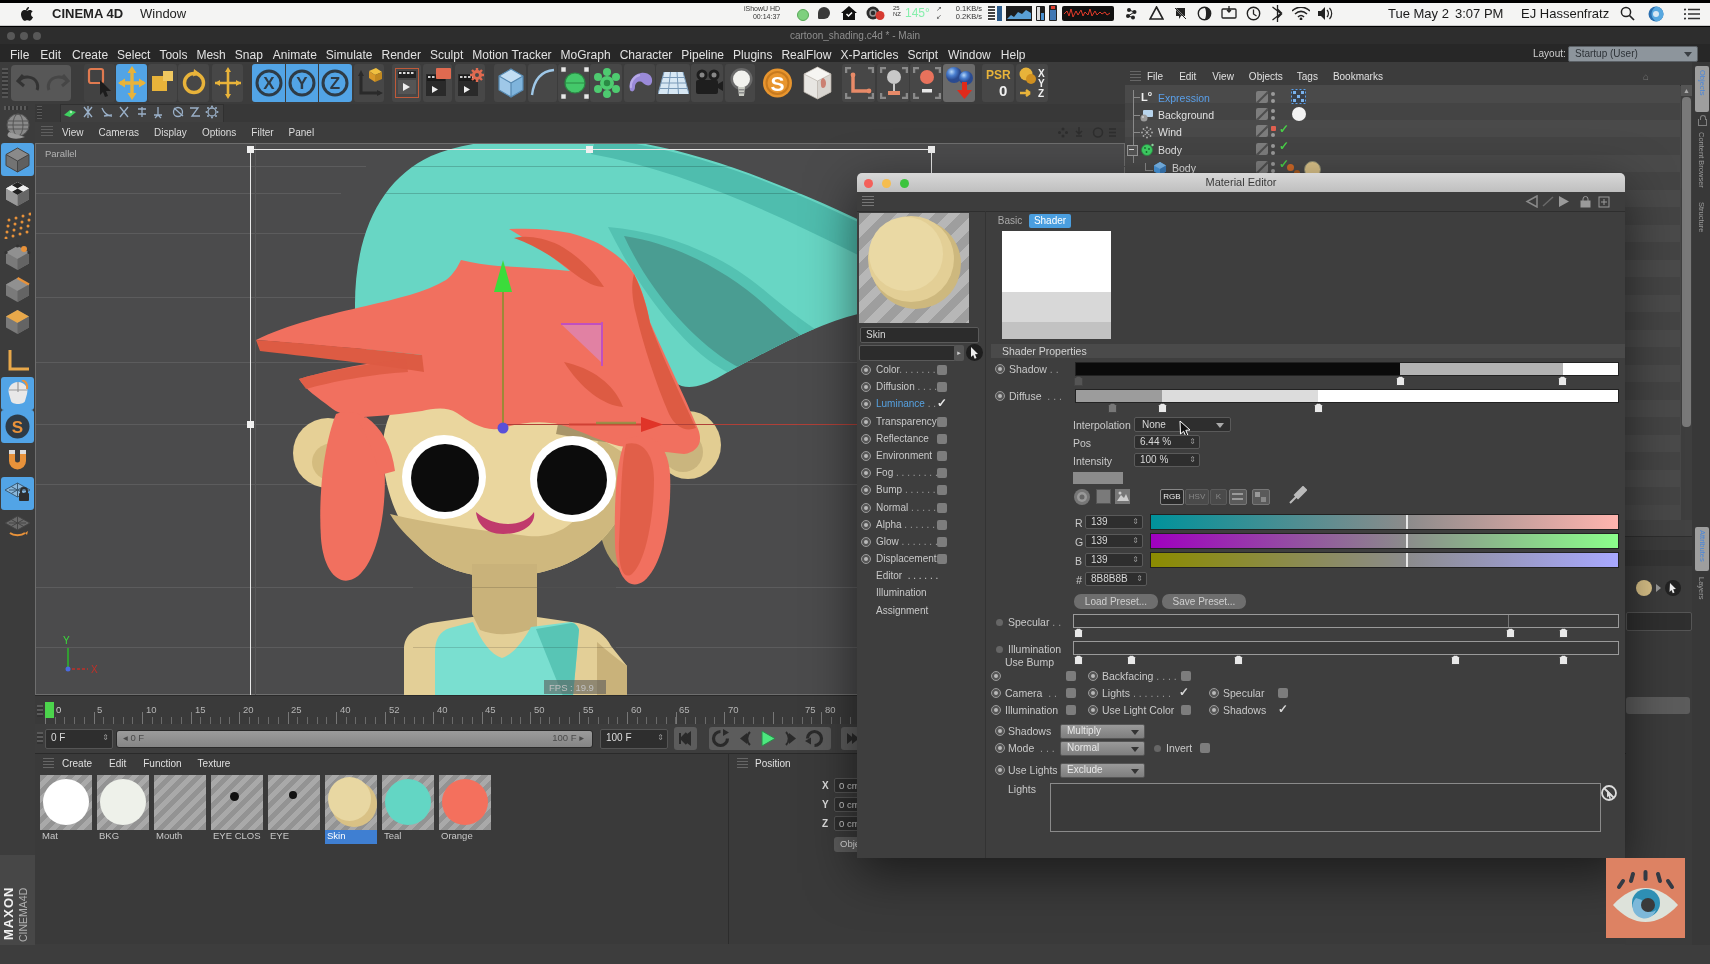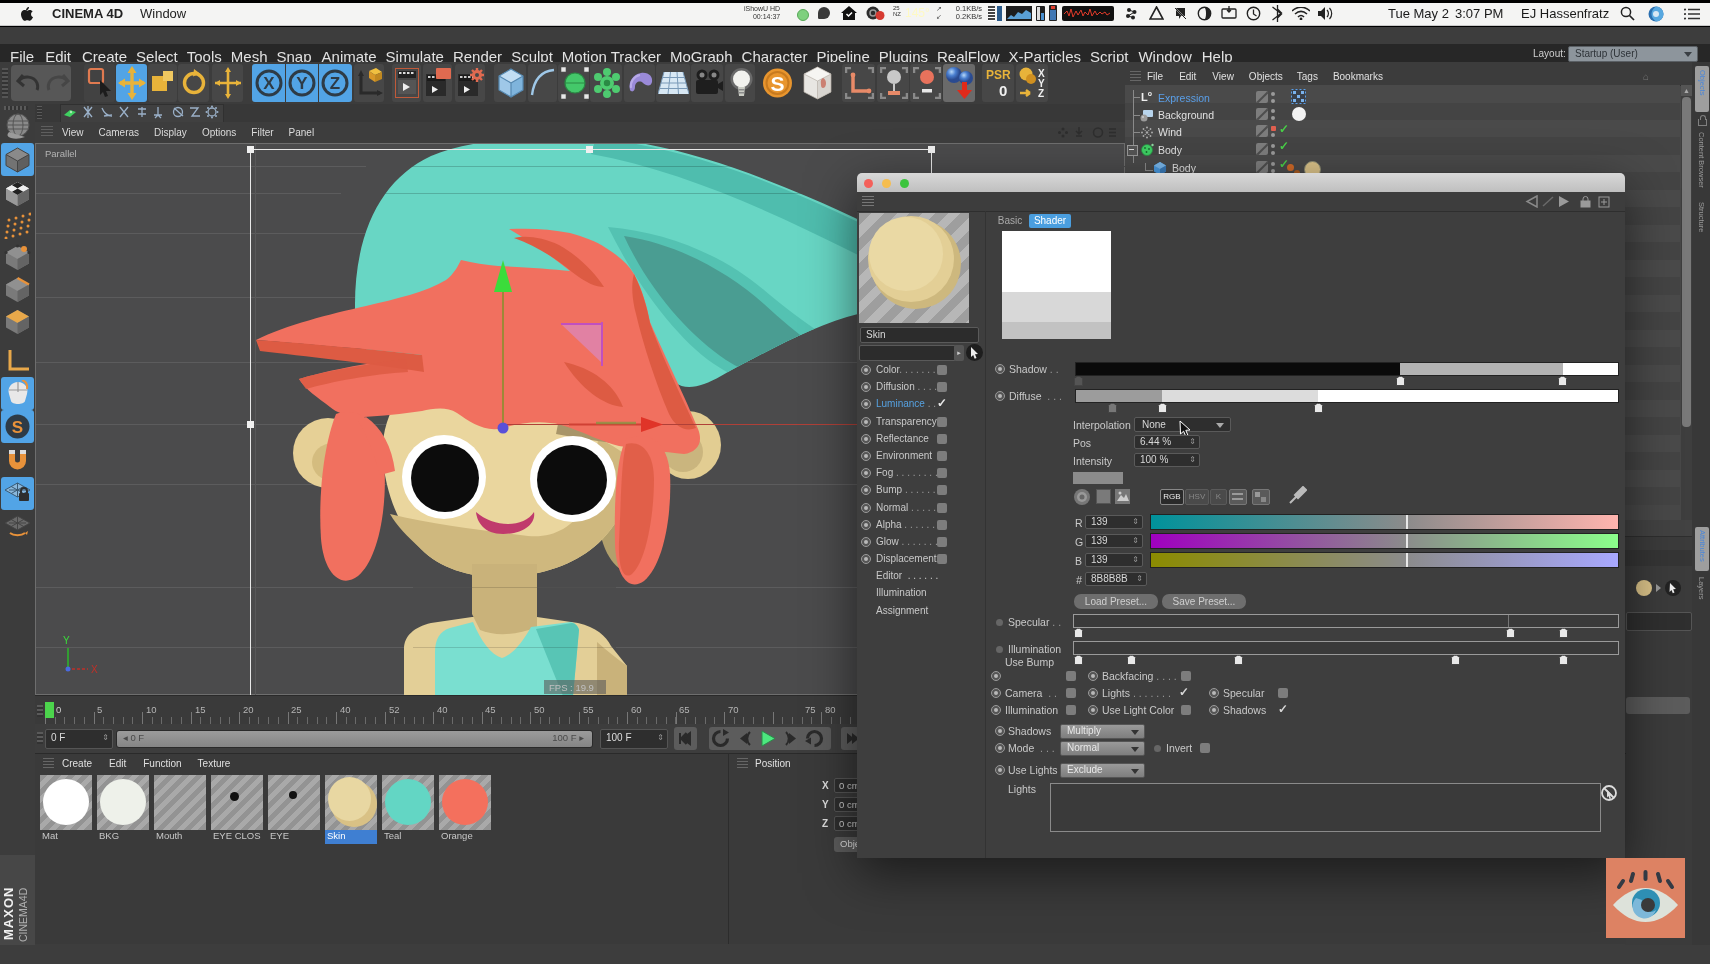--- a/index.html
+++ b/index.html
@@ -26,21 +26,21 @@
   <svg class="abs" style="left:841px;top:3px;" width="17" height="15" viewBox="0 0 17 15">
         <path d="M8 0L16 7h-2v7H2V7H0z" fill="#111"></path>
         <path d="M5.5 8l2 2 3.5-3.5" stroke="#fff" stroke-width="1.5" fill="none"></path>
       </svg>
   <svg class="abs" style="left:866px;top:3px;" width="20 " height="15" viewBox="0 0 20 15">
         <circle cx="7" cy="7" r="6.5" fill="#2c2c2c"></circle>
         <circle cx="7" cy="7" r="3" fill="none" stroke="#999" stroke-width="1.5"></circle>
         <circle cx="14" cy="9.5" r="4.5" fill="#d63a31"></circle>
       </svg>
   <div class="abs" style="left:893px;top:2px;font-size:6px;line-height:6px;color:#333;">25<br>NZ</div>
-  <div class="abs" style="left:905px;top:3px;font-size:12px;color:#fef9c3;">145°</div>
+  <div class="abs" style="left:905px;top:3px;font-size:12px;color:#86efac;">145°</div>
   <div class="abs" style="left:936px;top:2px;font-size:7px;line-height:8px;color:#555;">↗<br>↙</div>
   <div class="abs" style="left:950px;top:2px;font-size:7.5px;line-height:8px;color:#333;text-align:right;width:32px;">0.1KB/s<br>0.2KB/s</div>
   <div class="abs" style="left:988px;top:3px;width:7px;height:15px;background:repeating-linear-gradient(#444 0 2px,#fff 2px 3px);"></div>
   <div class="abs" style="left:997px;top:3px;width:5px;height:15px;background:#2a5a8a;"></div>
   <div class="abs" style="left:1006px;top:3px;width:26px;height:15px;background:#1d1d1d;"><svg width="26" height="15">
           <path d="M1 13 L5 9 8 11 12 6 16 8 20 4 25 7 25 13 Z" fill="#5a9fd4"></path>
         </svg></div>
   <div class="abs" style="left:1036px;top:3px;width:9px;height:15px;background:#1d1d1d;border-radius:1px;">
         <div class="abs" style="left:1px;top:1px;width:3px;height:13px;background:#ddd;"></div>
         <div class="abs" style="left:5px;top:7px;width:3px;height:7px;background:#4a90d0;"></div>
@@ -103,23 +103,29 @@
         <circle cx="8" cy="8" r="3" fill="#d8e8f4"></circle>
       </svg>
   <svg class="abs" style="left:1684px;top:5px;" width="16" height="12" viewBox="0 0 16 12">
         <path d="M4 1.5 h12 M4 6 h12 M4 10.5 h12" stroke="#333" stroke-width="1.4"></path>
         <circle cx="1" cy="1.5" r="1.1" fill="#333"></circle>
         <circle cx="1" cy="6" r="1.1" fill="#333"></circle>
         <circle cx="1" cy="10.5" r="1.1" fill="#333"></circle>
       </svg>
 </div>
 
+<div class="abs" style="left:0;top:27px;width:1710px;height:17px;background:#2d2d2d;">
+  <div class="abs" style="left:7px;top:5px;width:8px;height:8px;border-radius:50%;background:#585858;"></div>
+  <div class="abs" style="left:20px;top:5px;width:8px;height:8px;border-radius:50%;background:#585858;"></div>
+  <div class="abs" style="left:33px;top:5px;width:8px;height:8px;border-radius:50%;background:#585858;"></div>
+  <div class="abs" style="left:0;top:3px;width:1710px;text-align:center;color:#8f8f8f;font-size:10px;">cartoon_shading.c4d * - Main</div>
+</div>
 
 <div id="menurow" class="abs" style="left:0;top:44px;width:1710px;height:18px;background:#272727;">
-  <div class="abs" style="left:10px;top:4px;font-size:15px;color:#e2e2e2;text-align:right;">
+  <div class="abs" style="left:10px;top:4px;font-size:12px;color:#e2e2e2;text-align:right;">
     <span style="margin-right:11px;">File</span><span style="margin-right:11px;">Edit</span><span style="margin-right:9px;">Create</span><span style="margin-right:9px;">Select</span><span style="margin-right:9px;">Tools</span><span style="margin-right:9px;">Mesh</span><span style="margin-right:10px;">Snap</span><span style="margin-right:9px;">Animate</span><span style="margin-right:9px;">Simulate</span><span style="margin-right:9px;">Render</span><span style="margin-right:9px;">Sculpt</span><span style="margin-right:9px;">Motion Tracker</span><span style="margin-right:9px;">MoGraph</span><span style="margin-right:9px;">Character</span><span style="margin-right:9px;">Pipeline</span><span style="margin-right:9px;">Plugins</span><span style="margin-right:9px;">RealFlow</span><span style="margin-right:9px;">X-Particles</span><span style="margin-right:10px;">Script</span><span style="margin-right:10px;">Window</span><span>Help</span>
   </div>
   <div class="abs" style="left:1533px;top:4px;font-size:10px;color:#cfcfcf;">Layout:</div>
   <div class="abs" style="left:1568px;top:2px;width:128px;height:14px;background:#8d959c;border-radius:2px;border:1px solid #5a5f64;">
     <div class="abs" style="left:6px;top:1px;font-size:10px;color:#2e3338;">Startup (User)</div>
     <div class="abs" style="right:5px;top:5px;width:0;height:0;border-left:4px solid transparent;border-right:4px solid transparent;border-top:5px solid #3a3f44;"></div>
   </div>
 </div>
 
 <div id="toolbar1" class="abs" style="left:0;top:62px;width:1710px;height:42px;background:#3c3c3c;">
@@ -977,20 +983,21 @@
     .marker{position:absolute;width:7px;height:8px;background:#e8e8e8;border:1px solid #444;clip-path:polygon(50% 0,100% 30%,100% 100%,0 100%,0 30%);}
     .mlabel{position:absolute;font-size:10.5px;color:#c9c9c9;white-space:nowrap;}
     .spin{position:absolute;height:14px;background:#2e2e2e;border:1px solid #5a5a5a;border-radius:2px;font-size:10px;color:#d8d8d8;box-sizing:border-box;padding:0px 0 0 5px;}
     .spin:after{content:"⇕";position:absolute;right:3px;top:1px;font-size:8px;color:#999;}
   </style>
 
   <div class="abs" style="left:0;top:0;width:768px;height:19px;background:linear-gradient(#d8d8d8,#bfbfbf);border-radius:5px 5px 0 0;border-bottom:1px solid #9a9a9a;">
     <div class="abs" style="left:7px;top:6px;width:9px;height:9px;border-radius:50%;background:#f4605a;"></div>
     <div class="abs" style="left:25px;top:6px;width:9px;height:9px;border-radius:50%;background:#f6bc4600;background:#f5bd4f;"></div>
     <div class="abs" style="left:43px;top:6px;width:9px;height:9px;border-radius:50%;background:#3dc43e;"></div>
+    <div class="abs" style="left:0;top:3px;width:768px;text-align:center;font-size:11px;color:#3a3a3a;">Material Editor</div>
   </div>
 
   <div class="abs" style="left:0;top:19px;width:768px;height:19px;background:#3d3d3d;border-bottom:1px solid #2e2e2e;">
     <div class="abs" style="left:5px;top:4px;width:12px;height:11px;background:repeating-linear-gradient(to bottom,#777 0 1px,transparent 1px 3px);"></div>
     <svg class="abs" style="left:668px;top:3px;" width="95" height="13">
       <path d="M12 1 L2 6.5 L12 12 Z" fill="none" stroke="#8a8a8a" stroke-width="1.5"></path>
       <path d="M18 11 L28 2" stroke="#6a6a6a" stroke-width="1.5"></path>
       <path d="M34 1 L44 6.5 L34 12 Z" fill="#9a9a9a"></path>
       <g stroke="#9a9a9a" fill="none">
             <rect x="56" y="6" width="9" height="6" fill="#9a9a9a"></rect>
@@ -1059,20 +1066,23 @@
 
   <div class="abs" style="left:128px;top:38px;width:1px;height:647px;background:#333;"></div>
   <div class="abs" style="left:134px;top:41px;width:38px;height:14px;font-size:10px;color:#aaa;text-align:center;padding-top:1px;box-sizing:border-box;">Basic</div>
   <div class="abs" style="left:172px;top:41px;width:42px;height:14px;background:#4a9edf;border-radius:2px;font-size:10px;color:#fff;text-align:center;padding-top:1px;box-sizing:border-box;">Shader</div>
 
   <div class="abs" style="left:145px;top:58px;width:109px;height:108px;background:#fff;">
     <div class="abs" style="left:0;top:61px;width:109px;height:30px;background:#d8d8d8;"></div>
     <div class="abs" style="left:0;top:91px;width:109px;height:17px;background:#c2c2c2;"></div>
   </div>
 
+  <div class="abs" style="left:134px;top:171px;width:634px;height:14px;background:#4a4a4a;">
+    <div class="abs" style="left:11px;top:1px;font-size:10.5px;color:#d2d2d2;">Shader Properties</div>
+  </div>
   <div class="radio" style="left:138px;top:191px;"></div>
   <div class="mlabel" style="left:152px;top:190px;">Shadow<span style="color:#9a9a9a;"> . .</span></div>
   <div class="abs" style="left:218px;top:189px;width:544px;height:14px;background:#fff;border:1px solid #222;box-sizing:border-box;">
     <div class="abs" style="left:0;top:0;width:324px;height:12px;background:#0a0a0a;"></div>
     <div class="abs" style="left:324px;top:0;width:163px;height:12px;background:#b3b3b3;"></div>
   </div>
   <div class="marker" style="left:217px;top:203px;background:#555;"></div>
   <div class="marker" style="left:539px;top:203px;"></div>
   <div class="marker" style="left:701px;top:203px;"></div>
   <div class="radio" style="left:138px;top:218px;"></div>

